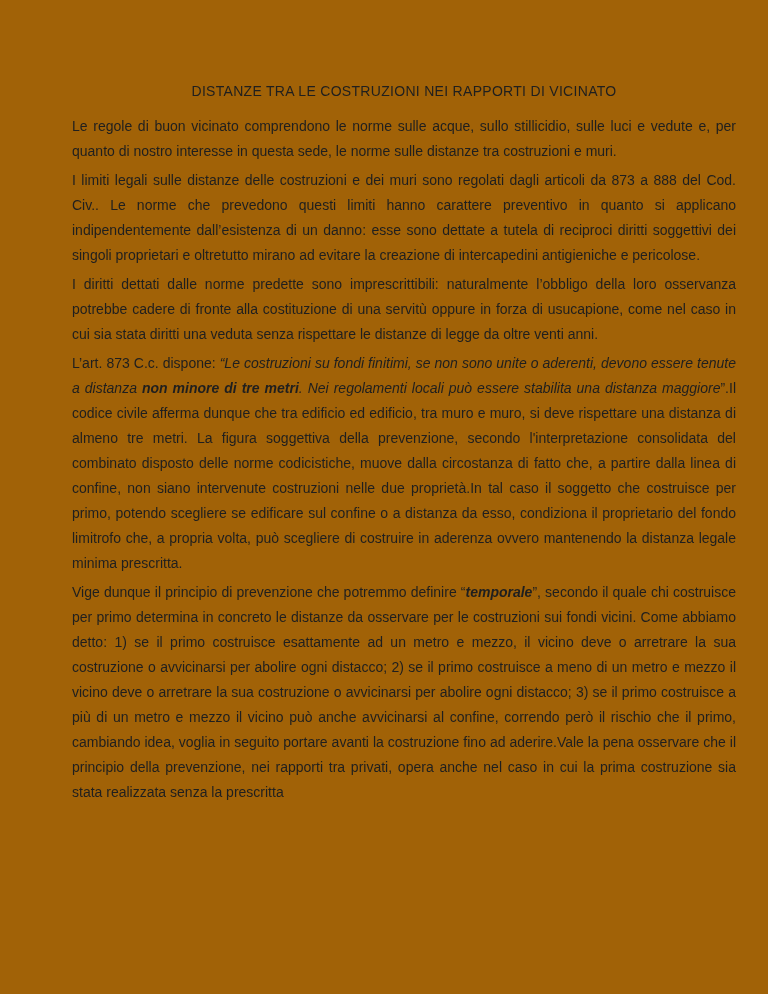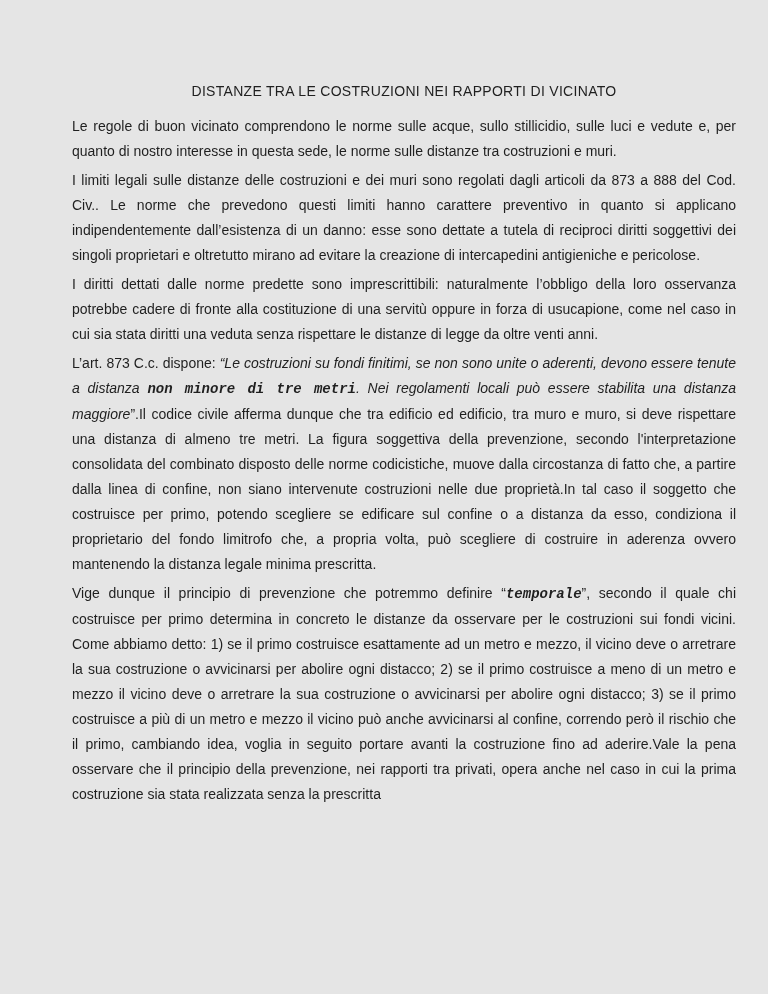--- a/index.html
+++ b/index.html
@@ -12,21 +12,21 @@
     height: 994px;
     overflow: hidden;
     font-family: "Liberation Sans", sans-serif;
     color: #1f1f1f;
   }
   .page {
     box-sizing: border-box;
     width: 768px;
     height: 994px;
     padding: 84px 32px 60px 72px;
-    background: #e5e5e5;
+    background: #a16207;
   }
   .doc-title {
     font-size: 14px;
     font-weight: 400;
     line-height: 15px;
     text-align: center;
     letter-spacing: 0.3px;
     margin: 0 0 15px 0;
     color: #1f1f1f;
   }
@@ -34,21 +34,21 @@
     margin: 0 0 4px 0;
     font-size: 14px;
     line-height: 25px;
     text-align: justify;
     color: #1f1f1f;
   }
   .doc-body p:last-child { margin-bottom: 0; }
   .r  { font-weight: 400; font-style: normal; }
   .b  { font-weight: 400; font-style: normal; }
   .i  { font-weight: 400; font-style: italic; }
-  .bi { font-weight: 700; font-style: italic; font-family: Liberation Mono, monospace; }
+  .bi { font-weight: 700; font-style: italic; }
 </style>
 </head>
 <body>
 
 <div class="page">
   <h1 class="doc-title">DISTANZE TRA LE COSTRUZIONI NEI RAPPORTI DI VICINATO</h1>
   <div class="doc-body">
       <p><span class="r">Le regole di buon vicinato comprendono le norme sulle acque, sullo stillicidio, sulle luci e vedute e, per quanto di nostro interesse in questa sede, le norme sulle distanze tra costruzioni e muri.</span></p>
       <p><span class="b">I limiti legali sulle distanze</span><span class="r"> delle costruzioni e dei muri sono regolati dagli articoli da 873 a 888 del Cod. Civ.. Le norme che prevedono questi limiti hanno carattere </span><span class="b">preventivo</span><span class="r"> in quanto si applicano indipendentemente dall’esistenza di un danno: esse sono dettate a tutela di reciproci diritti soggettivi dei singoli proprietari e oltretutto mirano ad evitare la creazione di intercapedini antigieniche e pericolose.</span></p>
       <p><span class="r">I diritti dettati dalle norme predette sono </span><span class="b">imprescrittibili:</span><span class="r"> naturalmente l’obbligo della loro osservanza potrebbe cadere di fronte alla costituzione di una servitù oppure in forza di usucapione, come nel caso in cui sia stata diritti una veduta senza rispettare le distanze di legge da oltre venti anni.</span></p>

